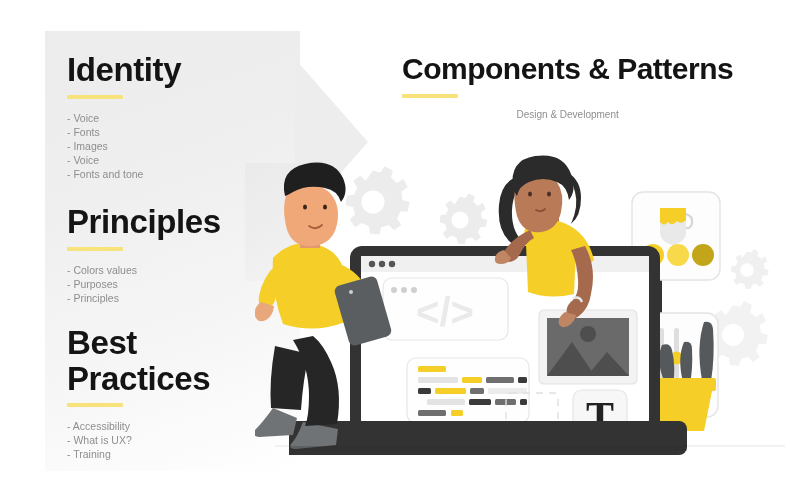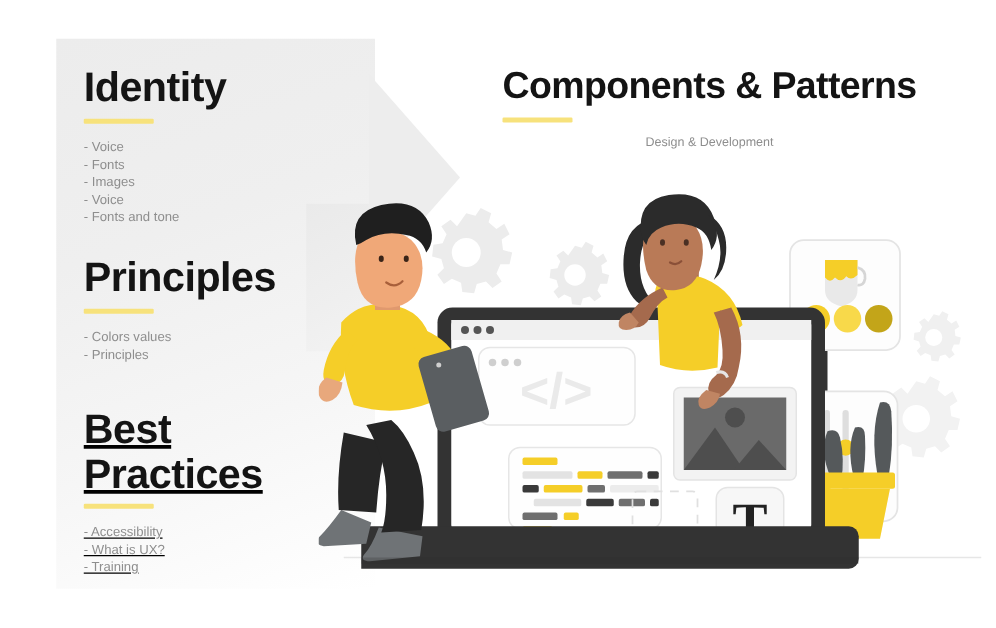--- a/index.html
+++ b/index.html
@@ -41,21 +41,21 @@
   }
   .rule{
     width:56px;height:4px;background:#F7E27C;
     margin-top:7px;margin-bottom:12px;border-radius:1px;
   }
   .bullets{font-size:10.5px;color:#8e8e8e;line-height:14px;}
   .bullets div{white-space:nowrap;}
 
   #block-identity{top:52px;}
   #block-principles{top:204px;}
-  #block-best{top:325px;text-decoration:underline;}
+  #block-best{top:325px;}
 
   
   #header-right{position:absolute;left:402px;top:52px;text-align:center;}
   #header-right h1{
     margin:0;font-size:30px;font-weight:bold;color:#141414;
     letter-spacing:-0.5px;white-space:nowrap;
   }
   #header-right .rule{width:56px;margin-top:8px;margin-bottom:11px;}
   #header-right .sub{font-size:10px;color:#8e8e8e;}
 
@@ -84,20 +84,21 @@
       <div>- Voice</div>
       <div>- Fonts and tone</div>
     </div>
   </div>
 
   <div class="block" id="block-principles">
     <h2>Principles</h2>
     <div class="rule"></div>
     <div class="bullets">
       <div>- Colors values</div>
+      <div>- Purposes</div>
       <div>- Principles</div>
     </div>
   </div>
 
   <div class="block" id="block-best">
     <h2>
       <span>Best</span><br>
       <span>Practices</span>
     </h2>
     <div class="rule"></div>

